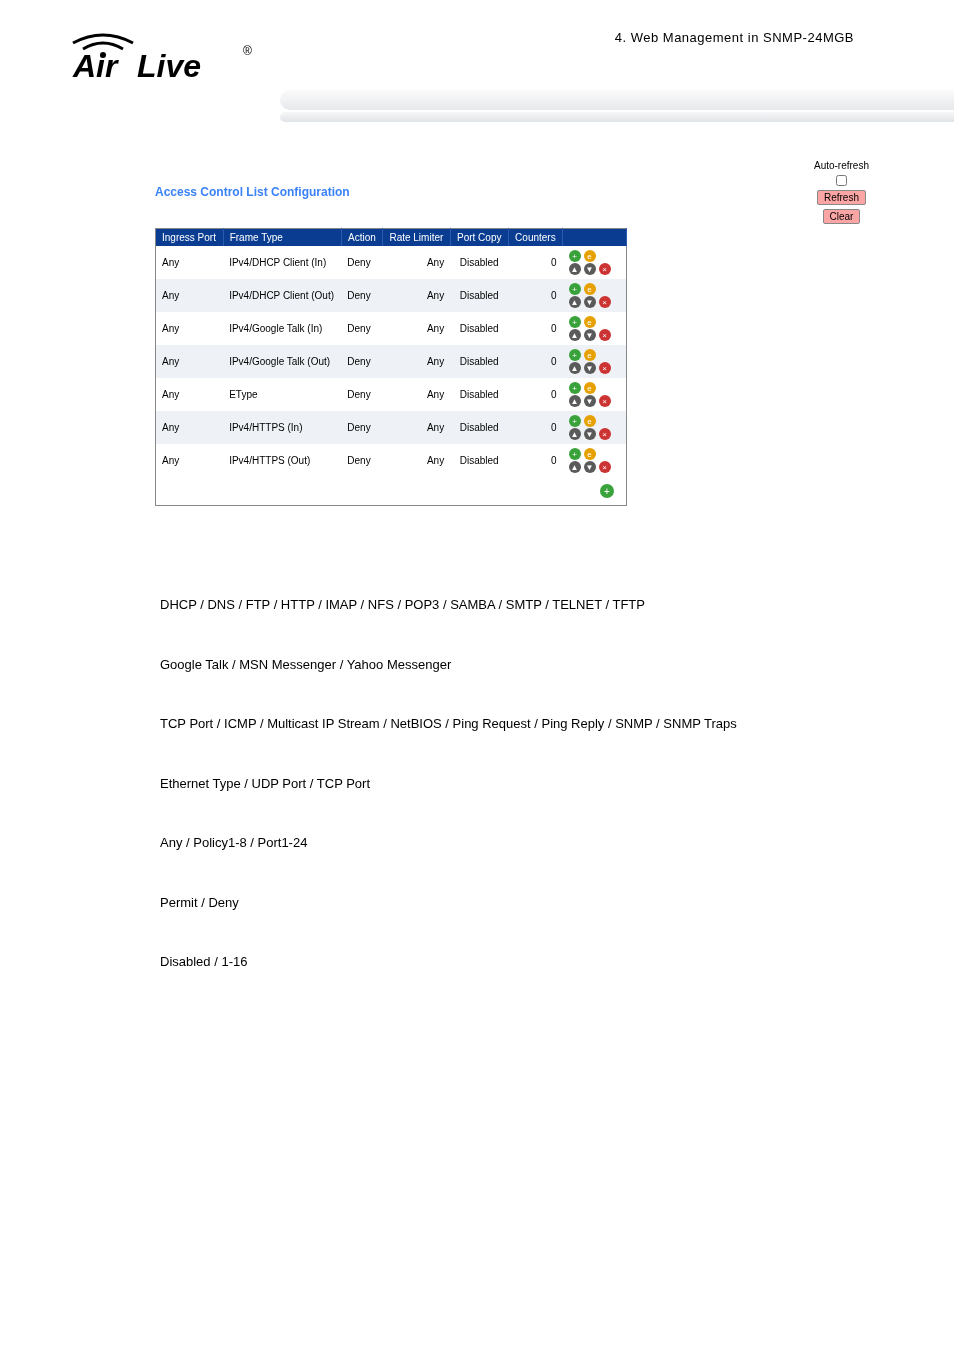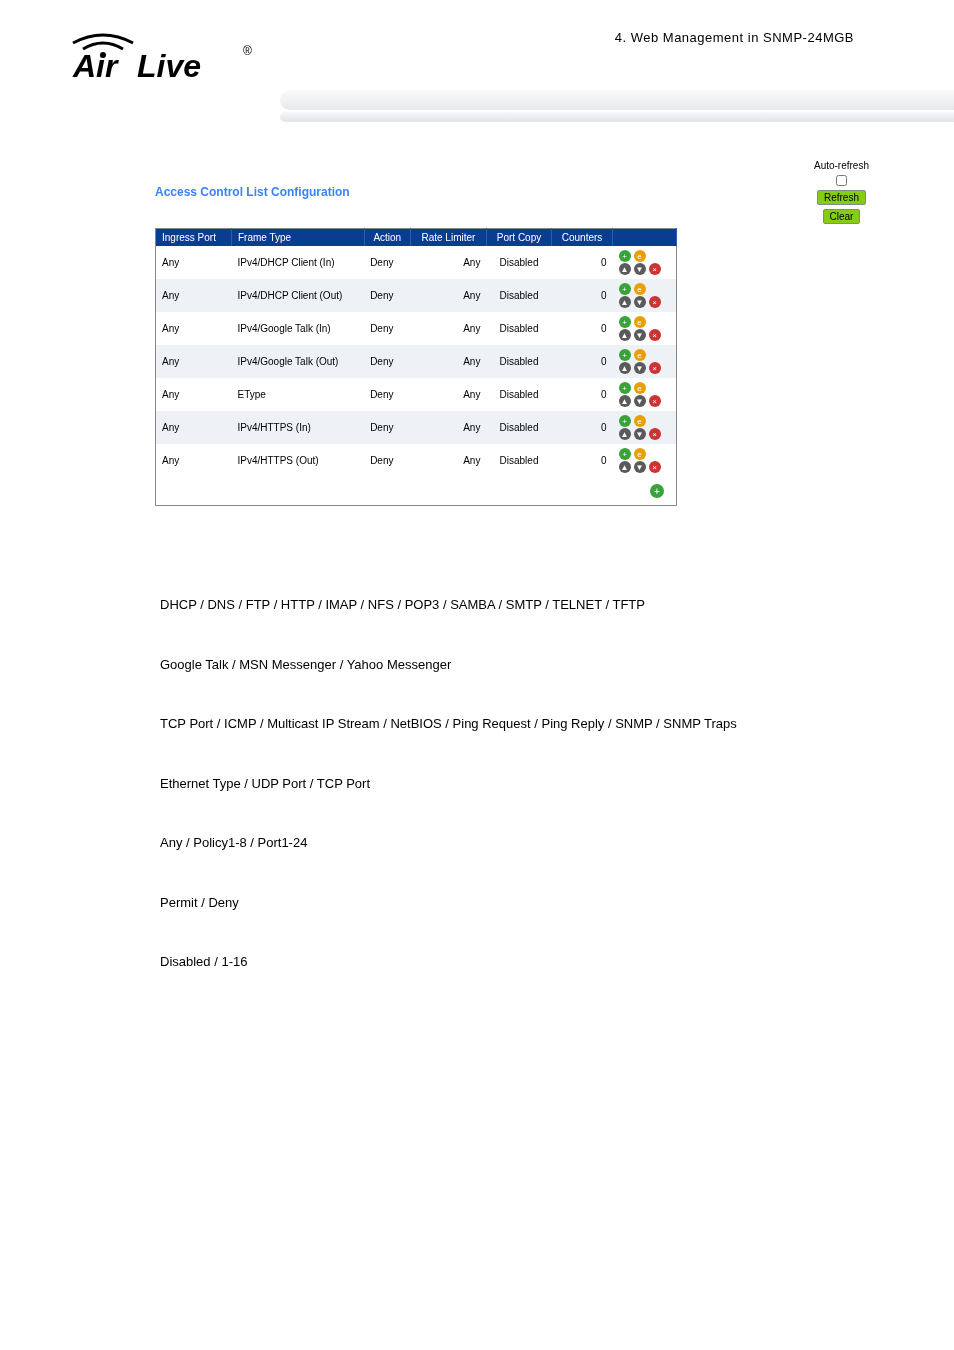--- a/index.html
+++ b/index.html
@@ -51,29 +51,29 @@
   }
   .acl-title {
     color: #3b82f6;
     font-weight: bold;
     font-size: 12px;
   }
   .acl-ctrls { display: flex; align-items: center; gap: 4px; font-size: 10px; flex-direction: column; }
   .acl-ctrls input[type="checkbox"] { width: 11px; height: 11px; }
   .acl-btn {
     border: 1px solid #888;
-    background: #84cc16;
+    background: #fca5a5;
     padding: 1px 6px;
     font-size: 10px;
     border-radius: 2px;
     cursor: pointer;
   }
   table.acl {
     border-collapse: collapse;
-    width: 522px;
+    width: 472px;
     border: 1px solid #888;
   }
   table.acl th {
     background: #0a3d91;
     color: #fff;
     font-size: 10px;
     font-weight: normal;
     padding: 3px 6px;
     text-align: center;
     border-right: 1px solid #2a5bb0;

